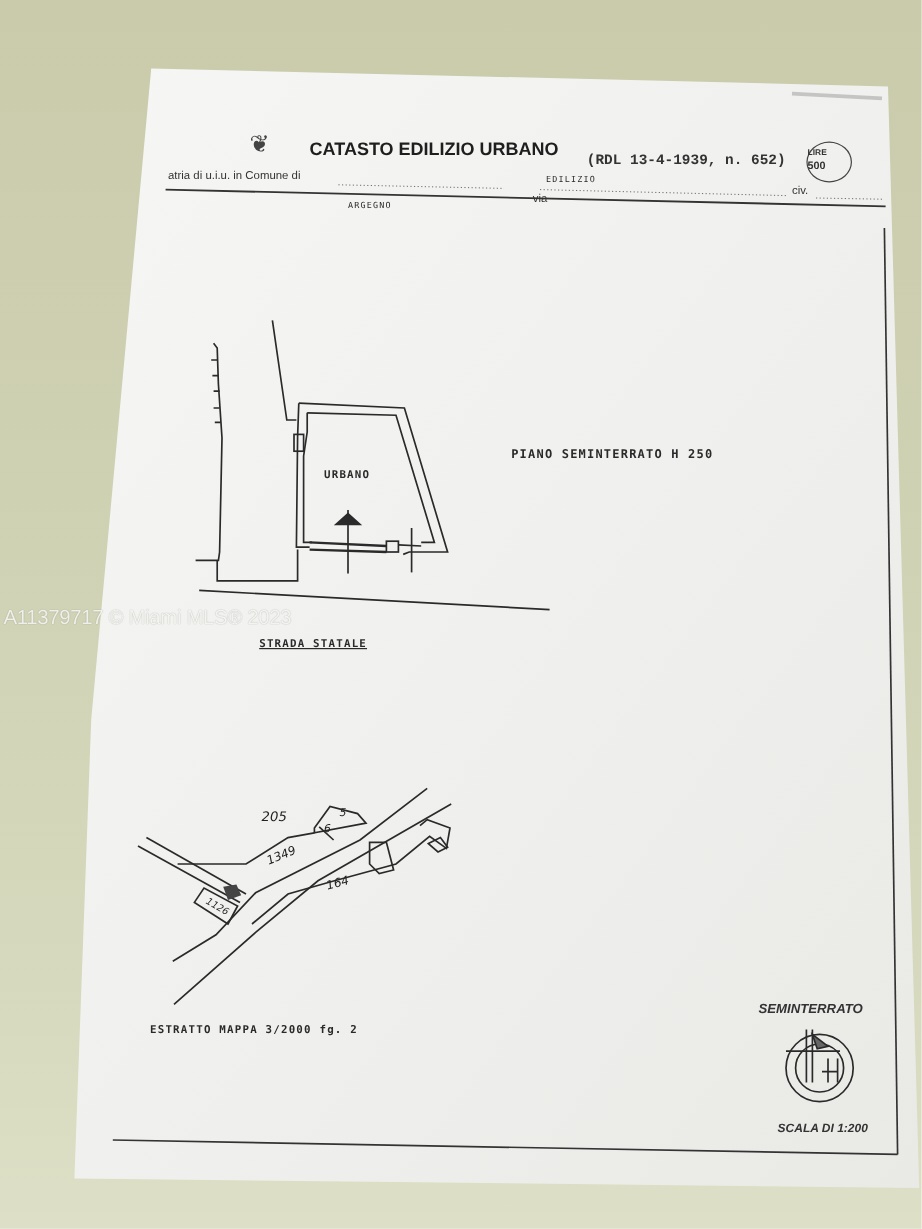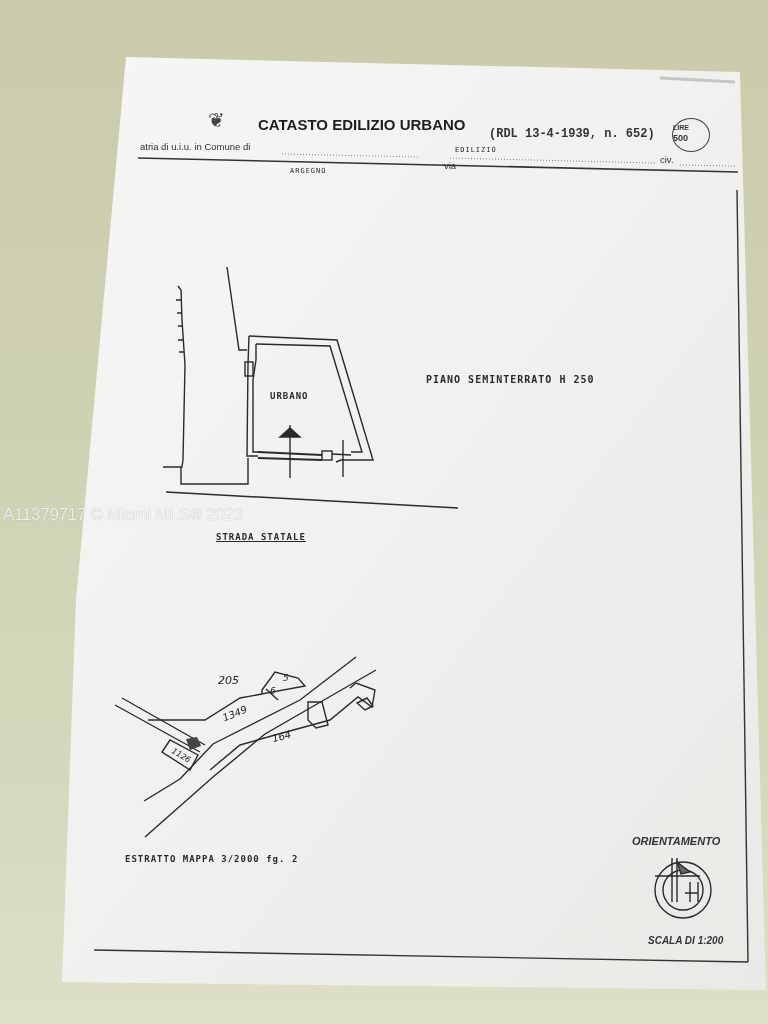--- a/index.html
+++ b/index.html
@@ -118,17 +118,17 @@
   <div class="txt mono" style="left:216px;top:532px;font-size:9px;text-decoration:underline;">STRADA STATALE</div>
 
   <div class="txt hand" style="left:218px;top:674px;font-size:11px;">205</div>
   <div class="txt hand" style="left:222px;top:708px;transform:rotate(-22deg);">1349</div>
   <div class="txt hand" style="left:272px;top:731px;transform:rotate(-15deg);">164</div>
   <div class="txt hand" style="left:171px;top:751px;font-size:8px;transform:rotate(30deg);">1126</div>
   <div class="txt hand" style="left:270px;top:686px;font-size:9px;">6</div>
   <div class="txt hand" style="left:283px;top:673px;font-size:9px;">5</div>
   <div class="txt mono" style="left:125px;top:854px;font-size:9px;">ESTRATTO MAPPA 3/2000 fg. 2</div>
 
-  <div class="txt" style="left:632px;top:835px;font-size:11px;font-weight:bold;font-style:italic;color:#333;">ORIENTAMENTO</div>
+  <div class="txt" style="left:632px;top:835px;font-size:11px;font-weight:bold;font-style:italic;color:#333;">SEMINTERRATO</div>
   <div class="txt" style="left:648px;top:935px;font-size:10px;font-weight:bold;font-style:italic;color:#333;">SCALA DI 1:200</div>
 
   <div class="watermark">A11379717 © Miami MLS® 2023</div>
 </div>
 
 </body></html>

